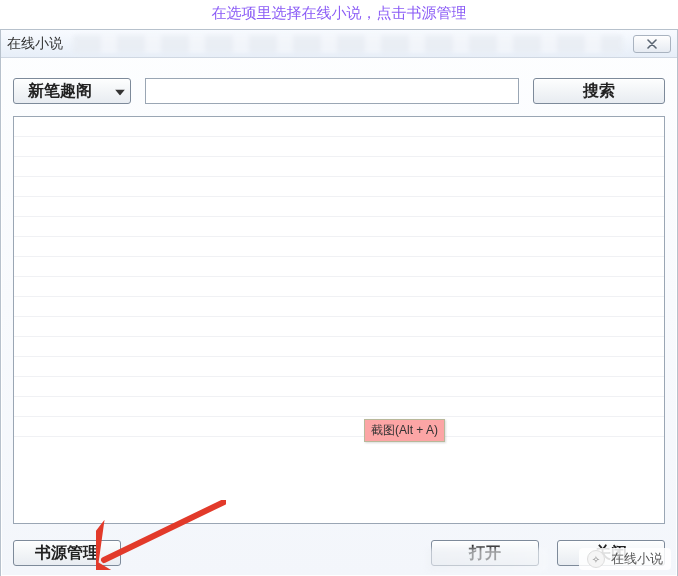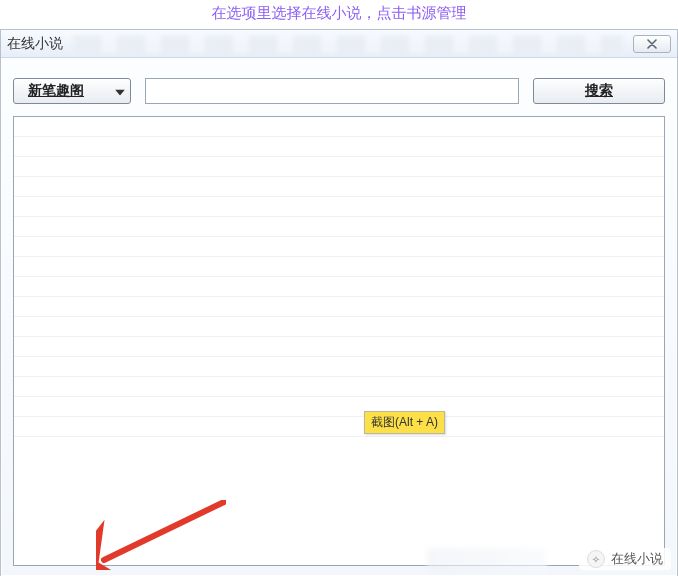--- a/index.html
+++ b/index.html
@@ -6,29 +6,29 @@
   html, body { width: 678px; height: 576px; font-family: "Microsoft YaHei", SimSun, Arial, sans-serif; font-size: 13px; background: #fff; overflow: hidden; }
   .annotation { text-align: center; color: #8b5cf6; font-size: 15px; padding: 4px 0 6px; }
   .window-frame { position: relative; width: 100%; height: calc(100% - 28px); border: 1px solid #b7c1cc; background: linear-gradient(#fdfeff,#f3f6fb); box-shadow: inset 0 0 0 1px #fff; }
   .titlebar { height: 28px; display: flex; align-items: center; justify-content: center; background: linear-gradient(#f8fbff,#e7eef8); border-bottom: 1px solid #cfd7e2; padding: 0 6px; }
   .titlebar .title { color: #333; font-size: 14px; }
   .titlebar .blurred { flex: 1; height: 18px; margin: 0 10px; background: repeating-linear-gradient(90deg,#e8ecf2,#e8ecf2 28px,#f4f6fa 28px,#f4f6fa 44px); filter: blur(2px); opacity: .7; border-radius: 3px; }
   .close-btn { width: 38px; height: 18px; border: 1px solid #a9b3c0; border-radius: 3px; background: linear-gradient(#fefefe,#e6ebf2); display: flex; align-items: center; justify-content: center; cursor: pointer; }
   .close-btn svg { width: 12px; height: 10px; }
   .client { position: absolute; top: 28px; left: 0; right: 0; bottom: 0; padding: 20px 12px 10px; display: flex; flex-direction: column; gap: 12px; }
   .search-row { display: flex; gap: 14px; align-items: center; }
-  .btn { height: 26px; border: 1px solid #7d8a9a; border-radius: 3px; background: linear-gradient(#fdfefe,#e8ecf1); font-size: 14px; padding: 0 14px; cursor: pointer; box-shadow: 0 1px 0 rgba(255,255,255,.8) inset; color: #222; text-decoration: underline; }
+  .btn { height: 26px; border: 1px solid #7d8a9a; border-radius: 3px; background: linear-gradient(#fdfefe,#e8ecf1); font-size: 16px; padding: 0 14px; cursor: pointer; box-shadow: 0 1px 0 rgba(255,255,255,.8) inset; color: #222; }
   .combo { position: relative; width: 118px; }
   .combo .btn { width: 100%; text-align: left; padding-right: 22px; font-weight: bold; }
   .combo .arrow { position: absolute; right: 6px; top: 50%; transform: translateY(-50%); pointer-events: none; }
   .search-input { flex: 1; height: 26px; border: 1px solid #9aa6b4; background: #fff; padding: 0 6px; font-size: 13px; }
   .search-btn { width: 132px; font-weight: bold; }
   .list-panel { flex: 1; border: 1px solid #9aa6b4; background: #fff; position: relative; overflow: hidden; }
   .list-panel .row { height: 20px; border-bottom: 1px solid #f0f1f4; }
-  .tooltip { position: absolute; left: 350px; top: 294px; background: #fde047; border: 1px solid #b8b89a; padding: 2px 6px; font-size: 12px; color: #333; box-shadow: 1px 1px 2px rgba(0,0,0,.15); white-space: nowrap; }
+  .tooltip { position: absolute; left: 350px; top: 302px; background: #fca5a5; border: 1px solid #b8b89a; padding: 2px 6px; font-size: 12px; color: #333; box-shadow: 1px 1px 2px rgba(0,0,0,.15); white-space: nowrap; }
   .button-row { display: flex; align-items: center; gap: 18px; padding-top: 4px; }
   .button-row .spacer { flex: 1; }
   .manage-btn { width: 108px; font-weight: bold; }
   .open-btn, .close-dlg-btn { width: 108px; font-weight: bold; }
   .arrow-overlay { position: absolute; left: 95px; bottom: 6px; width: 130px; height: 70px; pointer-events: none; }
   .watermark { position: absolute; right: 6px; bottom: 6px; display: flex; align-items: center; gap: 6px; background: rgba(255,255,255,.85); padding: 2px 8px; border-radius: 4px; font-size: 13px; color: #555; }
   .watermark .wc { width: 18px; height: 18px; border-radius: 50%; background: #f5f5f5; display: flex; align-items: center; justify-content: center; font-size: 10px; color: #888; border: 1px solid #ddd; }
   .blur-strip { position: absolute; right: 130px; bottom: 4px; width: 120px; height: 24px; background: linear-gradient(90deg,#eef1f6,#f7f9fc); filter: blur(2px); opacity: .6; border-radius: 4px; pointer-events: none; }
 </style>
 </head>
@@ -77,20 +77,26 @@
       <div class="row"></div>
       <div class="row"></div>
       <div class="row"></div>
       <div class="row"></div>
       <div class="row"></div>
       <div class="row"></div>
 
       <div class="tooltip">截图(Alt + A)</div>
     </div>
 
+    <div class="button-row">
+      <button class="btn manage-btn">书源管理</button>
+      <div class="spacer"></div>
+      <button class="btn open-btn">打开</button>
+      <button class="btn close-dlg-btn">关闭</button>
+    </div>
 
     <svg class="arrow-overlay" viewBox="0 0 130 70">
       <defs>
         <marker id="ah" markerWidth="14" markerHeight="14" refX="3" refY="6" orient="auto">
           <path d="M0 0 L12 6 L0 12 L4 6 Z" fill="#e23a2a"></path>
         </marker>
       </defs>
       <path d="M128 2 L8 60" stroke="#e23a2a" stroke-width="6" stroke-linecap="round" fill="none" marker-end="url(#ah)"></path>
     </svg>
 

